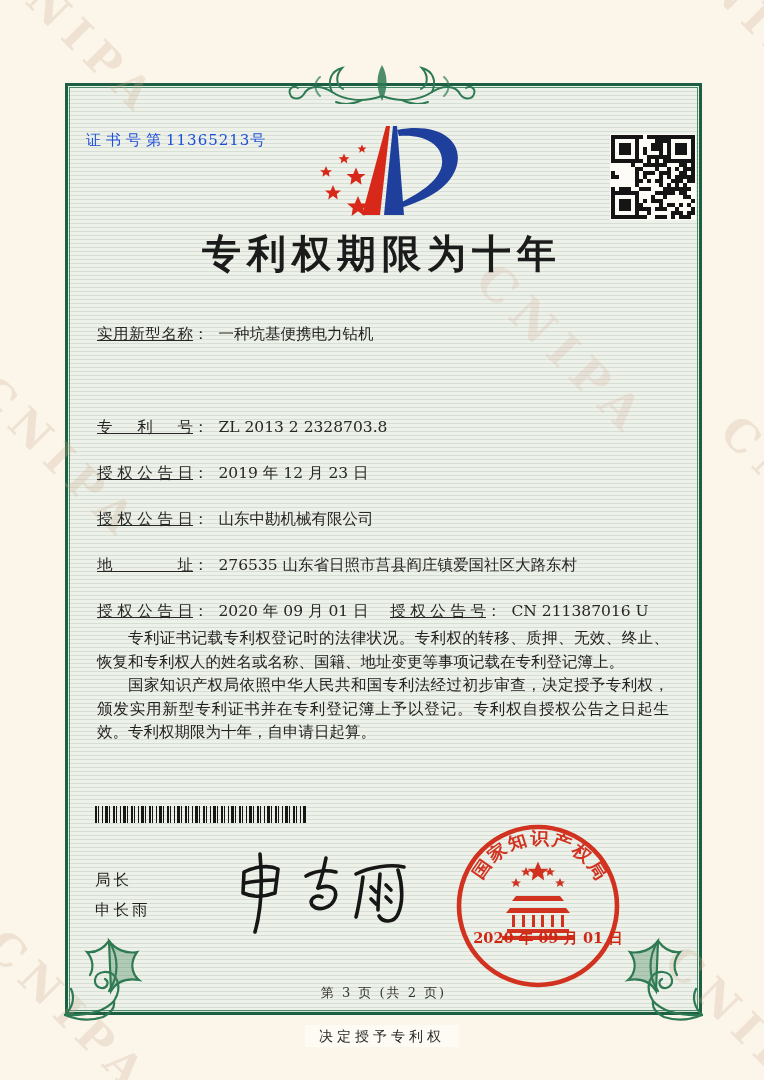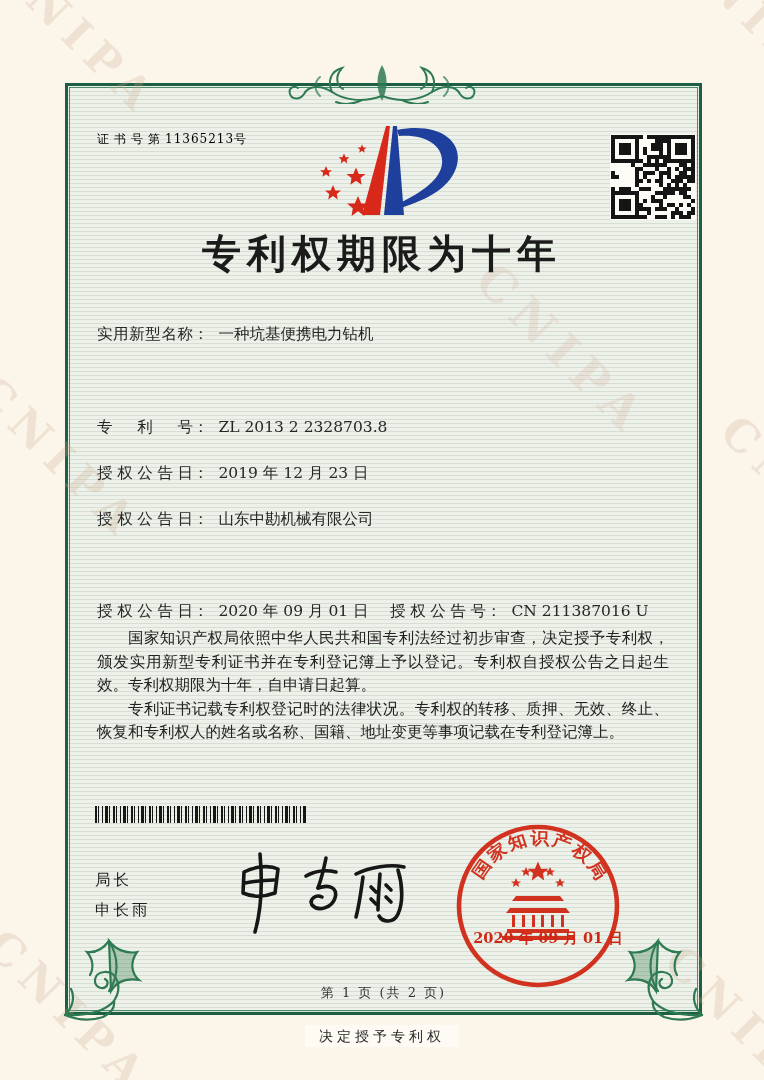--- a/index.html
+++ b/index.html
@@ -16,32 +16,32 @@
   .frame{position:absolute;left:65px;top:83px;width:637px;height:932px;box-sizing:border-box;
          z-index:0;border:3px solid #1d5f42;background:#eef1e9;
          background-image:repeating-linear-gradient(0deg,rgba(128,158,134,0.22) 0 1px,transparent 1px 4px);}
   .frame::before{content:"";position:absolute;inset:1px;border:1px solid #4d8c6a;}
 
   .orn{position:absolute;z-index:2;}
 
   .content{position:absolute;inset:0;z-index:3;}
   .abs{position:absolute;}
 
-  .cert-no{left:97px;top:131px;font-size:12px;color:#000000;letter-spacing:5px;}
+  .cert-no{left:86px;top:131px;font-size:15px;color:#1d4ed8;letter-spacing:5px;}
   .cert-no .num{letter-spacing:1px;}
 
   .title{left:0;top:227px;width:764px;text-align:center;font-size:39px;font-weight:700;
          color:#1b1b1b;letter-spacing:6px;}
 
   .qr{left:610px;top:134px;width:86px;height:86px;background:#fdfcf7;padding:1px;box-sizing:border-box;}
   .qr i{position:absolute;width:4px;height:4px;background:#151515;}
   .qr .grid{position:relative;width:84px;height:84px;}
 
   .frow{left:97px;font-size:15.5px;color:#262626;white-space:nowrap;}
-  .flabel{display:inline-block;width:96px;text-align:justify;text-align-last:justify;vertical-align:top;}
+  .flabel{display:inline-block;width:96px;text-align:justify;text-align-last:justify;vertical-align:top;text-decoration:underline;}
   .fval{margin-left:10px;}
   .r1{top:324px}.r2{top:370px}.r3{top:417px}.r4{top:463px}.r5{top:509px}.r6{top:555px}.r7{top:601px}
   .col2{position:absolute;left:293px;top:0;white-space:nowrap;}
 
   .paras{left:97px;top:627px;width:572px;font-size:15.5px;line-height:23.5px;color:#222;
          text-align:justify;}
   .paras p{margin:0;text-indent:2em;}
 
   .barcode{left:95px;top:806px;width:212px;height:17px;
     background:repeating-linear-gradient(90deg,#161616 0 2px,transparent 2px 3px,#161616 3px 4px,
@@ -376,30 +376,33 @@
     </div>
     <div class="abs frow r3">
       <span class="flabel">专利号</span><span>：</span><span class="fval">ZL 2013 2 2328703.8</span>
     </div>
     <div class="abs frow r4">
       <span class="flabel">授权公告日</span><span>：</span><span class="fval">2019 年 12 月 23 日</span>
     </div>
     <div class="abs frow r5">
       <span class="flabel">授权公告日</span><span>：</span><span class="fval">山东中勘机械有限公司</span>
     </div>
+    <div class="abs frow r6">
+      <span class="flabel">地址</span><span>：</span><span class="fval">276535 山东省日照市莒县阎庄镇爱国社区大路东村</span>
+    </div>
     <div class="abs frow r7">
       <span class="flabel">授权公告日</span><span>：</span><span class="fval">2020 年 09 月 01 日</span>
       <span class="col2">
         <span class="flabel">授权公告号</span><span>：</span><span class="fval">CN 211387016 U</span>
       </span>
     </div>
 
     <div class="abs paras">
+      <p>专利证书记载专利权登记时的法律状况。专利权的转移、质押、无效、终止、恢复和专利权人的姓名或名称、国籍、地址变更等事项记载在专利登记簿上。</p>
       <p>国家知识产权局依照中华人民共和国专利法经过初步审查，决定授予专利权，颁发实用新型专利证书并在专利登记簿上予以登记。专利权自授权公告之日起生效。专利权期限为十年，自申请日起算。</p>
-      <p>专利证书记载专利权登记时的法律状况。专利权的转移、质押、无效、终止、恢复和专利权人的姓名或名称、国籍、地址变更等事项记载在专利登记簿上。</p>
     </div>
 
     <div class="abs barcode"></div>
 
     <div class="abs signer s1">局长</div>
     <div class="abs signer s2">申长雨</div>
 
     <svg class="abs sig" width="200" height="95" viewBox="0 0 200 95">
       <g stroke="#161616" stroke-width="3.6" fill="none" stroke-linecap="round" stroke-linejoin="round">
         <path d="M16,30 C28,24 42,23 50,27 L47,51 C36,55 24,55 15,51 Z"></path>
@@ -437,19 +440,19 @@
         <rect x="80" y="95" width="3" height="12"></rect>
           <rect x="89" y="95" width="3" height="12"></rect>
         <rect x="99" y="95" width="3" height="12"></rect>
           <rect x="109" y="95" width="3" height="12"></rect>
         <rect x="55" y="109" width="62" height="4"></rect>
         <rect x="50" y="116" width="72" height="4"></rect>
       </g>
     </svg>
     <div class="abs seal-date">2020 年 09 月 01 日</div>
 
-    <div class="abs page-no">第 1 页 (共 2 页)</div>
+    <div class="abs page-no">第 3 页 (共 2 页)</div>
     <div class="abs foot-note">
       <span>决定授予专利权</span>
     </div>
 
   </div>
 </div>
 
 </body></html>

